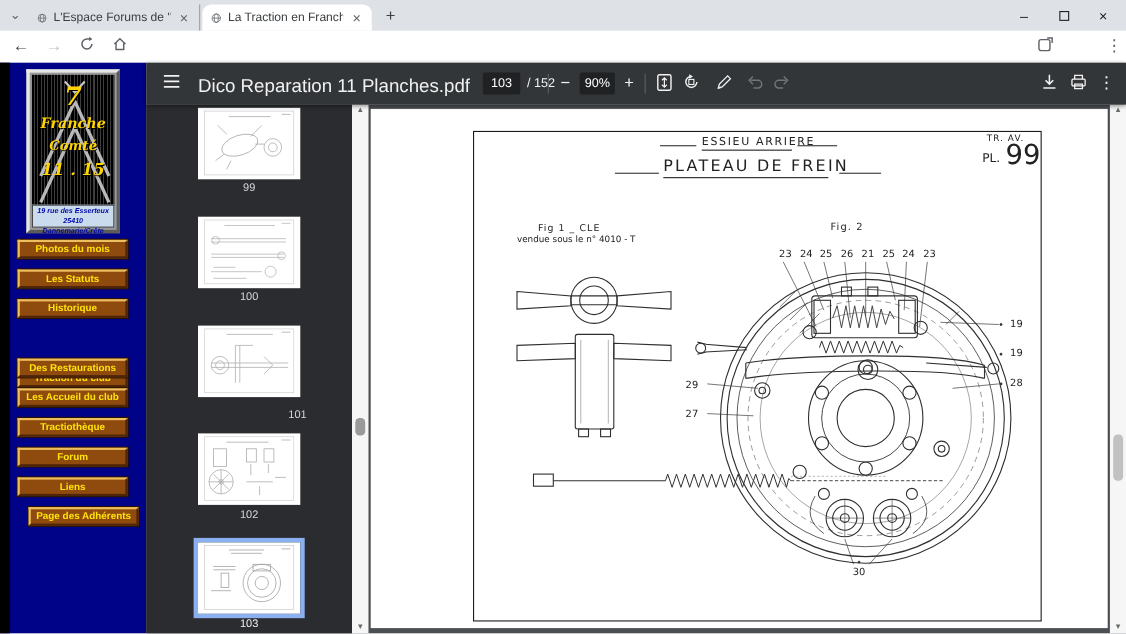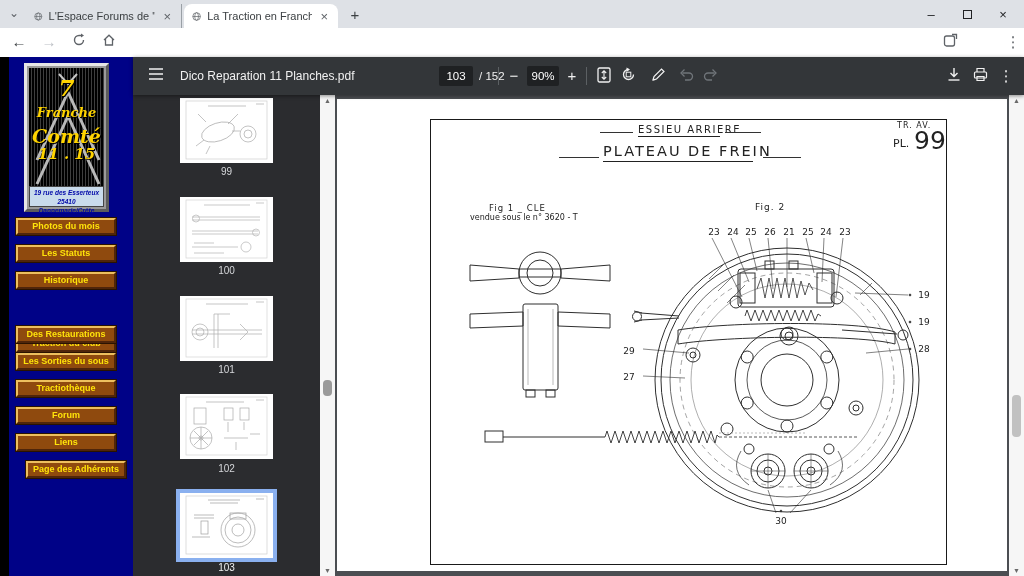--- a/index.html
+++ b/index.html
@@ -34,21 +34,21 @@
   .logo { left:24px; top:6px; width:85px; height:149px; background:#9a9a9a; border:3px solid; border-color:#e6e6e6 #5c5c5c #5c5c5c #e6e6e6; }
   .grille { position:absolute; left:2px; top:2px; right:2px; height:119px; background:repeating-linear-gradient(90deg,#000 0 2px,#3e3e3e 2px 3px); overflow:hidden; }
   .logo-txt { position:absolute; width:100%; text-align:center; font-family:"DejaVu Serif",serif; font-style:italic; font-weight:bold; color:#ffd400; text-shadow:1px 1px 0 #000; }
   .addr { position:absolute; left:2px; right:2px; bottom:2px; height:21px; background:#c9dbec; border:1px solid #444; text-align:center; font-size:6.5px; line-height:9px; font-weight:bold; font-style:italic; color:#0008a8; padding-top:1px; }
   .sbtn { left:16px; width:100px; height:17px; background:#8f4a0e; border:2px solid; border-color:#edbf5e #4f250a #4f250a #edbf5e; box-shadow:0 0 0 1px #2a1300; color:#ffe30a; font-size:9px; font-weight:bold; text-align:center; line-height:13px; cursor:pointer; white-space:nowrap; }
 
   
   .pdf-toolbar { left:133px; top:57px; width:891px; height:38px; background:#333639; box-shadow:0 1px 4px rgba(0,0,0,.45); z-index:3; color:#f1f1f1; }
   .tb-ic { top:10px; width:18px; height:18px; color:#f1f1f1; text-align:center; line-height:18px; font-size:14px; }
   .tb-ic.dis { color:#70757a; }
-  .tb-title { left:47px; top:12px; font-size:12px; font-weight:500; color:#f1f1f1; }
+  .tb-title { left:47px; top:12px; font-size:17px; font-weight:500; color:#f1f1f1; }
   .tb-box { background:#1f2123; border-radius:2px; text-align:center; font-size:11.5px; color:#fff; }
   .tb-sep { top:10px; width:1px; height:18px; background:#5c6063; }
   .tb-text { top:13px; font-size:11.5px; color:#f1f1f1; }
 
   .pdf-body { left:133px; top:95px; width:891px; height:481px; background:#4b4e52; }
   .thumb-panel { left:133px; top:95px; width:187px; height:481px; background:#2b2c2f; }
   .thumb { left:47px; width:93px; height:65px; background:#fff; }
   .thumb.sel { outline:4px solid #8ab0ef; }
   .t-label { left:0; width:187px; text-align:center; font-size:10px; color:#d5d7da; }
   .scrollbar { background:#f6f6f6; width:15px; }
@@ -140,35 +140,35 @@
 
   <div class="abs logo">
     <div class="grille">
       <svg width="79" height="119" viewBox="0 0 79 119" style="position:absolute;left:0;top:0;">
         <path d="M8,92 L39,24 L70,92" fill="none" stroke="#b9b9b9" stroke-width="3"></path>
         <path d="M8,116 L39,48 L70,116" fill="none" stroke="#b9b9b9" stroke-width="3"></path>
         <path d="M30,6 L39,16 L48,6" fill="none" stroke="#c8c8c8" stroke-width="2"></path>
       </svg>
       <span class="logo-txt" style="top:6px;font-size:23px;">7</span>
       <span class="logo-txt" style="top:37px;font-size:13px;">Franche</span>
-      <span class="logo-txt" style="top:57px;font-size:19px;">Comté</span>
+      <span class="logo-txt" style="top:57px;font-size:12px;">Comté</span>
       <span class="logo-txt" style="top:77px;font-size:15px;">11 . 15</span>
     </div>
     <div class="addr">
       <div>19 rue des Esserteux</div>
       <div>25410 Dannemarie/Crête</div>
     </div>
   </div>
 
   <div class="abs sbtn" style="top:161px;">Photos du mois</div>
   <div class="abs sbtn" style="top:188px;">Les Statuts</div>
   <div class="abs sbtn" style="top:215px;">Historique</div>
   <div class="abs sbtn" style="top:242px;margin-top:36px;">Traction du club</div>
   <div class="abs sbtn" style="top:269px;">Des Restaurations</div>
-  <div class="abs sbtn" style="top:296px;">Les Sorties du sous</div>
+  <div class="abs sbtn" style="top:296px;">Les Accueil du club</div>
   <div class="abs sbtn" style="top:323px;">Tractiothèque</div>
   <div class="abs sbtn" style="top:350px;">Forum</div>
   <div class="abs sbtn" style="top:377px;">Liens</div>
   <div class="abs sbtn" style="top:404px;margin-left:10px;">Page des Adhérents</div>
 </div>
 
 <div class="abs pdf-body"></div>
 
 <div class="abs thumb-panel">
   <div class="abs thumb" style="top:3px;">
@@ -200,21 +200,21 @@
   <div class="abs thumb" style="top:201px;">
     <svg width="93" height="65" viewBox="0 0 93 65" stroke="#adadad" fill="none" stroke-width=".7">
       <rect x="6" y="3" width="81" height="58" stroke="#d4d4d4"></rect>
         <path d="M26,8 H68 M76,6 h8"></path>
       <path d="M12,34 H82 M12,38 H82"></path>
         <circle cx="20" cy="36" r="8"></circle>
         <circle cx="20" cy="36" r="4"></circle>
       <path d="M34,18 V52 M38,18 V52 M34,18 h16 M60,28 l8,8 M60,44 l8,-8"></path>
     </svg>
   </div>
-  <div class="abs t-label" style="top:269px;">101</div>
+  <div class="abs t-label" style="top:277px;margin-left:44px;">101</div>
 
   <div class="abs thumb" style="top:299px;">
     <svg width="93" height="65" viewBox="0 0 93 65" stroke="#a9a9a9" fill="none" stroke-width=".7">
       <rect x="6" y="3" width="81" height="58" stroke="#d4d4d4"></rect>
         <path d="M26,8 H64 M76,6 h8"></path>
       <rect x="14" y="14" width="12" height="16"></rect>
         <circle cx="21" cy="44" r="11"></circle>
         <circle cx="21" cy="44" r="2"></circle>
       <path d="M21,33 v22 M10,44 h22 M14,37 l14,14 M14,51 l14,-14"></path>
       <rect x="44" y="14" width="9" height="12"></rect>
@@ -255,21 +255,21 @@
 
   <span class="dwg-txt" style="left:266px;top:44px;width:150px;text-align:center;font-size:14.5px;letter-spacing:2px;border-bottom:1.5px solid #222;padding-bottom:2px;">PLATEAU DE FREIN</span>
   <span class="dash" style="left:222px;top:58px;width:40px;"></span>
   <span class="dash" style="left:426px;top:58px;width:38px;"></span>
 
   <span class="dwg-txt" style="left:560px;top:22px;font-size:8px;letter-spacing:1px;">TR. AV.</span>
   <span class="dwg-txt" style="left:556px;top:38px;font-size:11px;">PL.</span>
   <span class="dwg-txt" style="left:577px;top:27px;font-size:25px;">99</span>
 
   <span class="dwg-txt" style="left:152px;top:104px;font-size:8.5px;letter-spacing:1px;">Fig 1 _ CLE</span>
-  <span class="dwg-txt" style="left:133px;top:114px;font-size:8px;">vendue sous le n° 3620 - T</span>
+  <span class="dwg-txt" style="left:133px;top:114px;font-size:8px;">vendue sous le n° 4010 - T</span>
   <span class="dwg-txt" style="left:418px;top:103px;font-size:9px;letter-spacing:1px;">Fig. 2</span>
 
   <span class="callout" style="left:368px;top:128px;">23</span>
   <span class="callout" style="left:387px;top:128px;">24</span>
   <span class="callout" style="left:405px;top:128px;">25</span>
   <span class="callout" style="left:424px;top:128px;">26</span>
   <span class="callout" style="left:443px;top:128px;">21</span>
   <span class="callout" style="left:462px;top:128px;">25</span>
   <span class="callout" style="left:480px;top:128px;">24</span>
   <span class="callout" style="left:499px;top:128px;">23</span>

